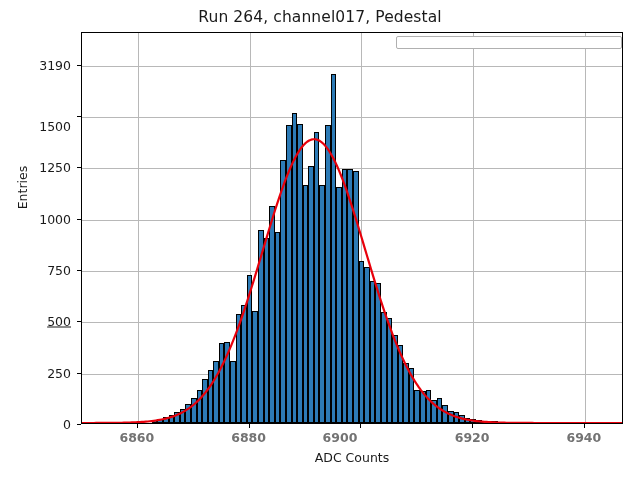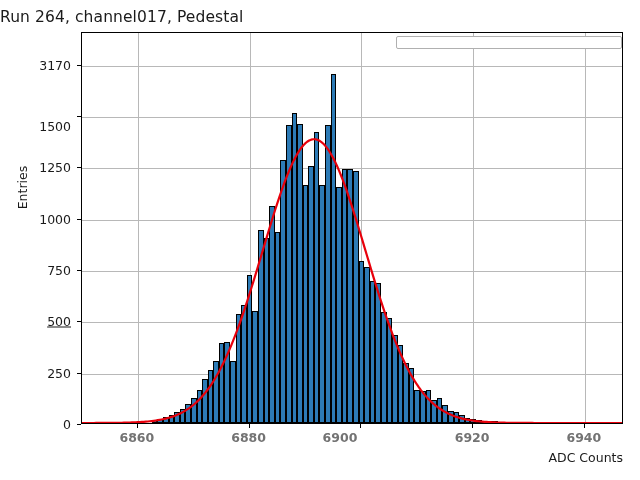--- a/index.html
+++ b/index.html
@@ -3,21 +3,21 @@
 <meta charset="utf-8">
 <style>
   html,body{margin:0;padding:0;}
   body{
     width:640px;height:480px;overflow:hidden;background:#ffffff;
     font-family:"DejaVu Sans",sans-serif;
   }
   #figure{position:relative;width:640px;height:480px;background:#ffffff;}
 
   #chart-title{
-    position:absolute;left:0;top:8px;width:640px;
+    position:absolute;left:0;top:8px;width:640px;text-align:center;
     font-size:15.5px;color:#1a1a1a;letter-spacing:.1px;
   }
 
   
   #plot-area{
     position:absolute;left:81px;top:32px;width:542px;height:392px;
     border:1.1px solid #000000;box-sizing:border-box;background:transparent;
   }
   #grid-layer,#bars-layer,#curve-layer{
     position:absolute;left:0;top:0;width:100%;height:100%;
@@ -30,21 +30,21 @@
        border:1px solid #000000;box-sizing:border-box;}
 
   
   .xtick{position:absolute;top:424px;width:1px;height:4px;background:#000;}
   .xticklabel{position:absolute;top:430px;font-size:12.5px;color:#737373;
               transform:translateX(-50%);white-space:nowrap;font-weight:bold;}
   .ytick{position:absolute;left:77px;width:4px;height:1px;background:#000;}
   .yticklabel{position:absolute;right:569px;font-size:12.5px;color:#1a1a1a;
               transform:translateY(-50%);white-space:nowrap;}
 
-  #xlabel{position:absolute;left:81px;top:450px;width:542px;text-align:right;
+  #xlabel{position:absolute;left:81px;top:450px;width:542px;text-align:center;
           font-size:12.5px;color:#1a1a1a;}
   #ylabel{position:absolute;left:-28px;top:180px;width:100px;text-align:center;
           font-size:12.5px;color:#1a1a1a;transform:rotate(-90deg);
           transform-origin:center center;}
 
   
   #legend{
     position:absolute;left:396px;top:36px;width:226px;
     background:#ffffff;border:0.9px solid #b0b0b0;border-radius:2px;
     padding:5px 6px 6px 6px;box-sizing:border-box;
@@ -167,21 +167,21 @@
       <div class="yticklabel" style="top: 321.382px; text-decoration: underline;">500</div>
       <div class="ytick" style="top: 270.073px;"></div>
       <div class="yticklabel" style="top: 270.073px;">750</div>
       <div class="ytick" style="top: 218.764px;"></div>
       <div class="yticklabel" style="top: 218.764px;">1000</div>
       <div class="ytick" style="top: 167.455px;"></div>
       <div class="yticklabel" style="top: 167.455px;">1250</div>
       <div class="ytick" style="top: 116.147px;"></div>
       <div class="yticklabel" style="top: 126px;">1500</div>
       <div class="ytick" style="top: 64.8377px;"></div>
-      <div class="yticklabel" style="top: 64.8377px;">3170</div>
+      <div class="yticklabel" style="top: 64.8377px;">3190</div>
     </div>
 
   <div id="xlabel">ADC Counts</div>
   <div id="ylabel">Entries</div>
 
   <div id="legend">
   </div>
 
 </div>
 

